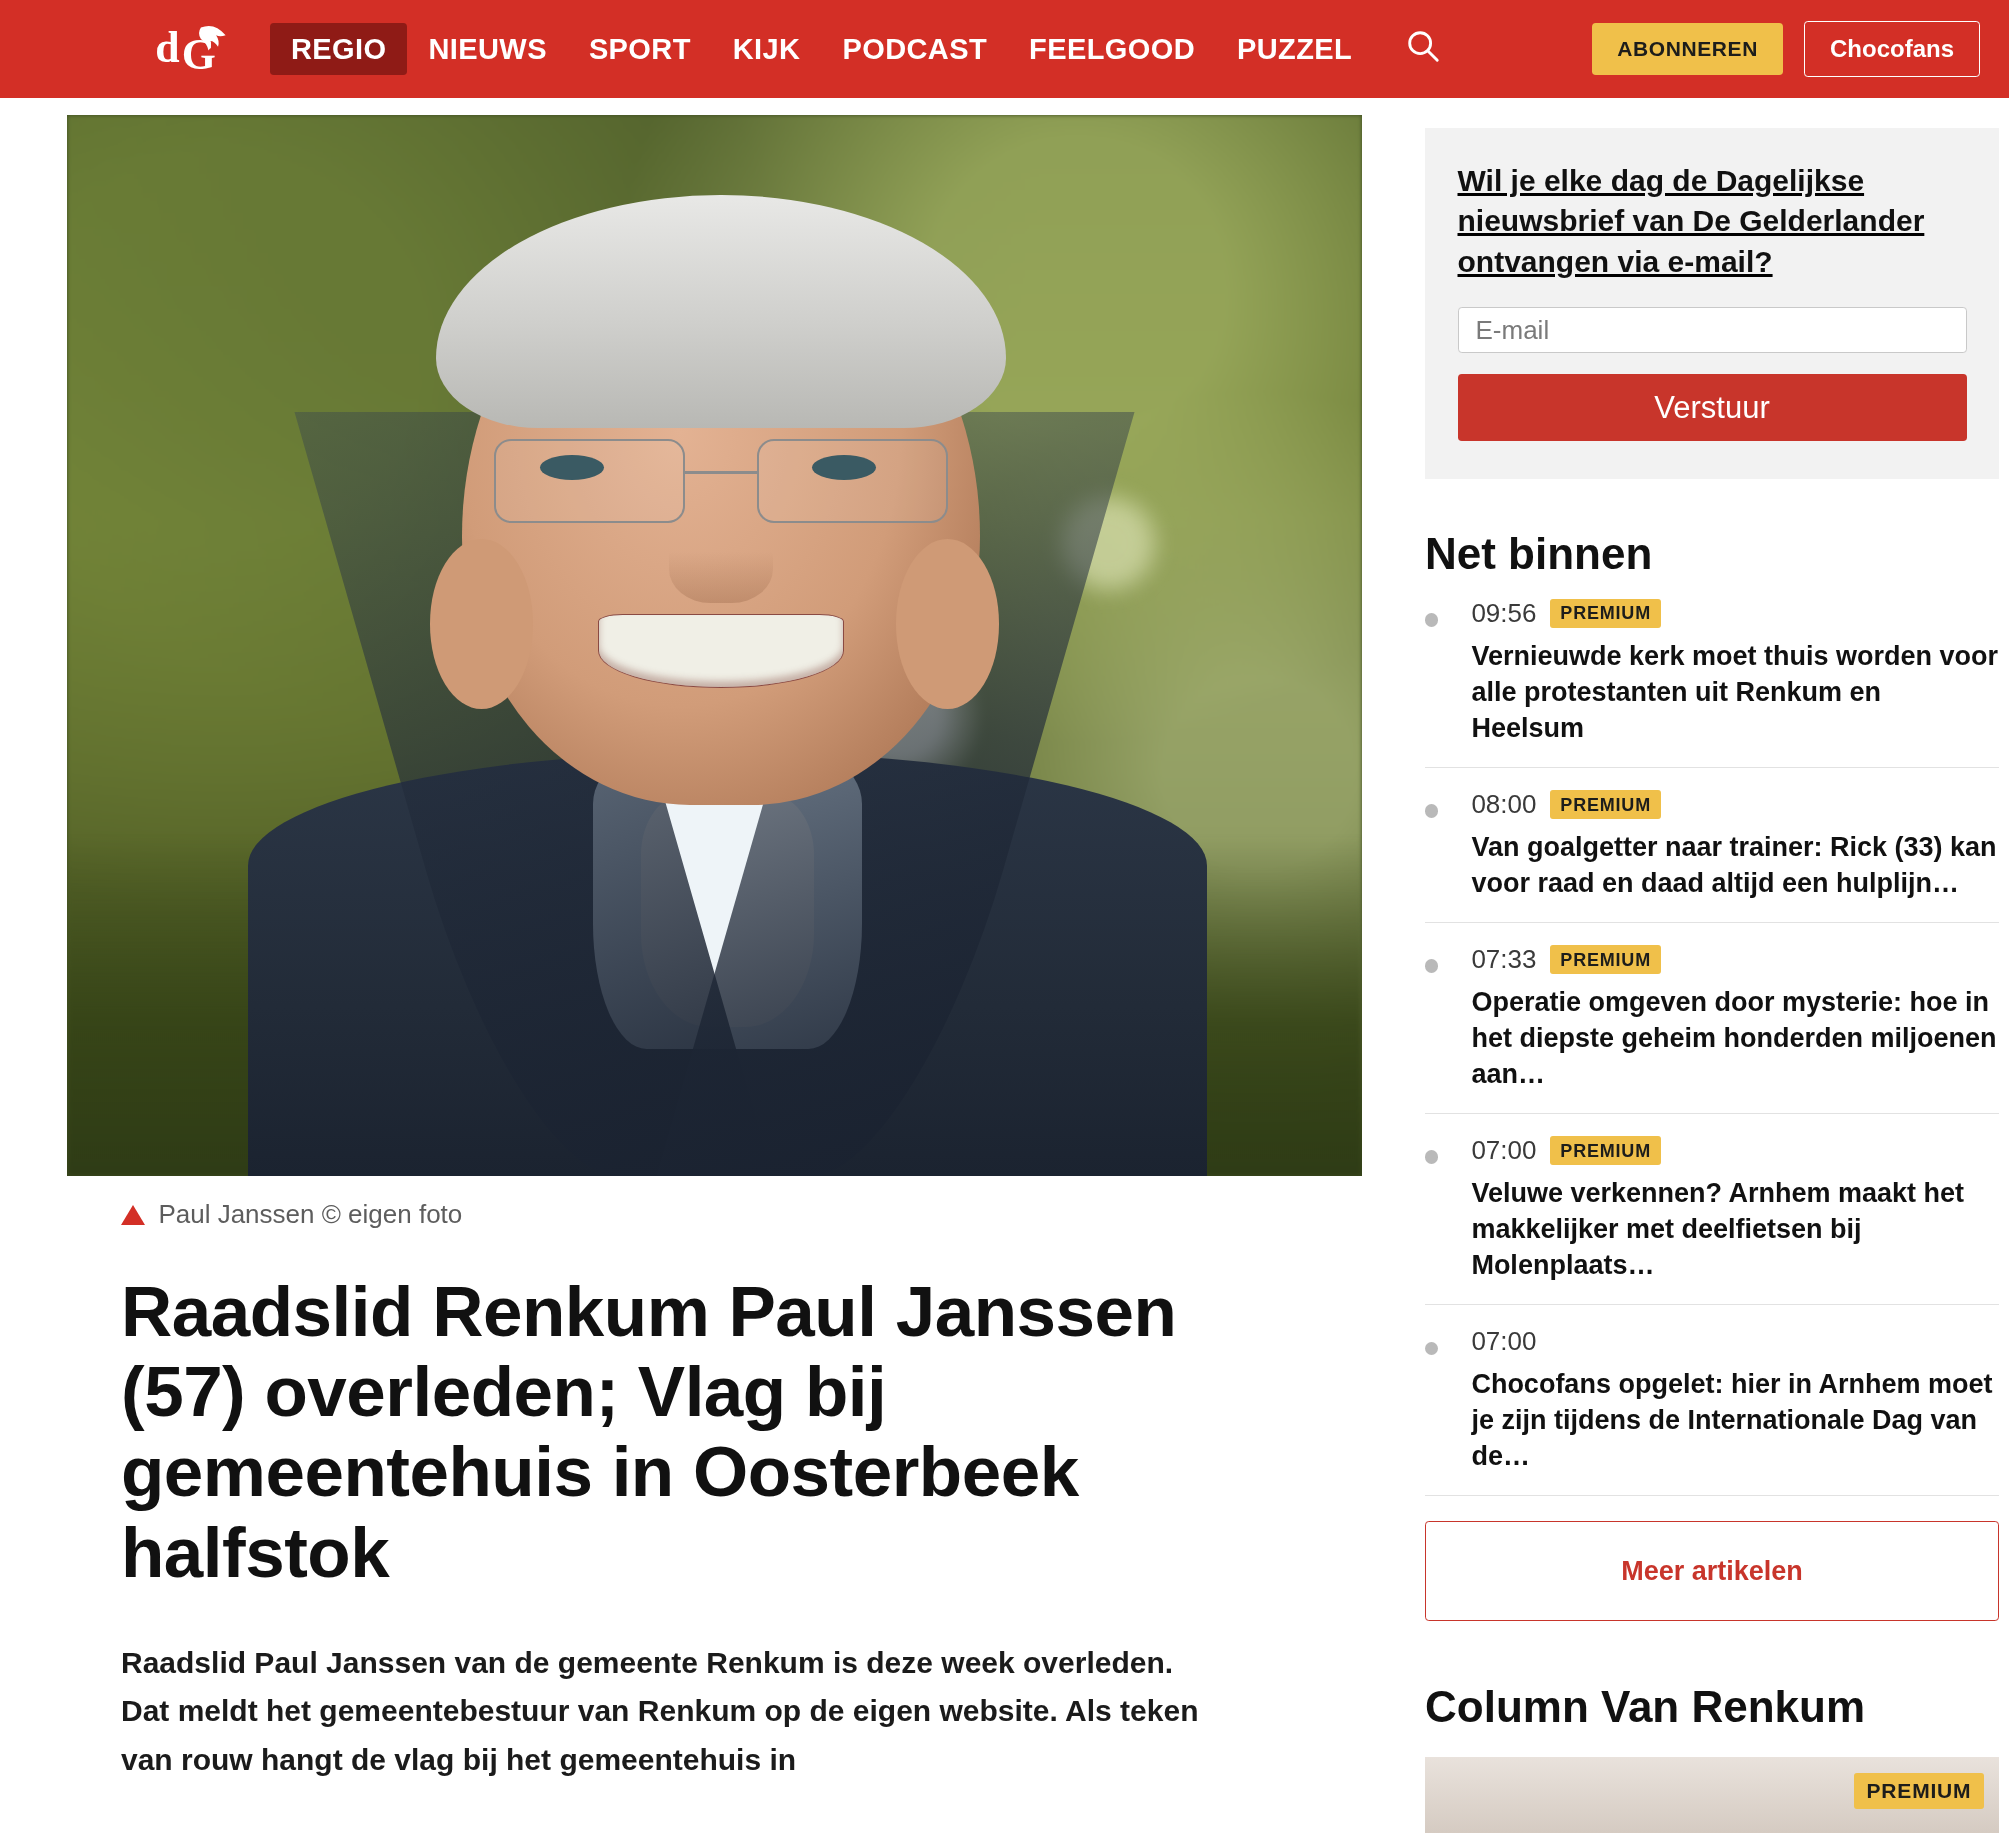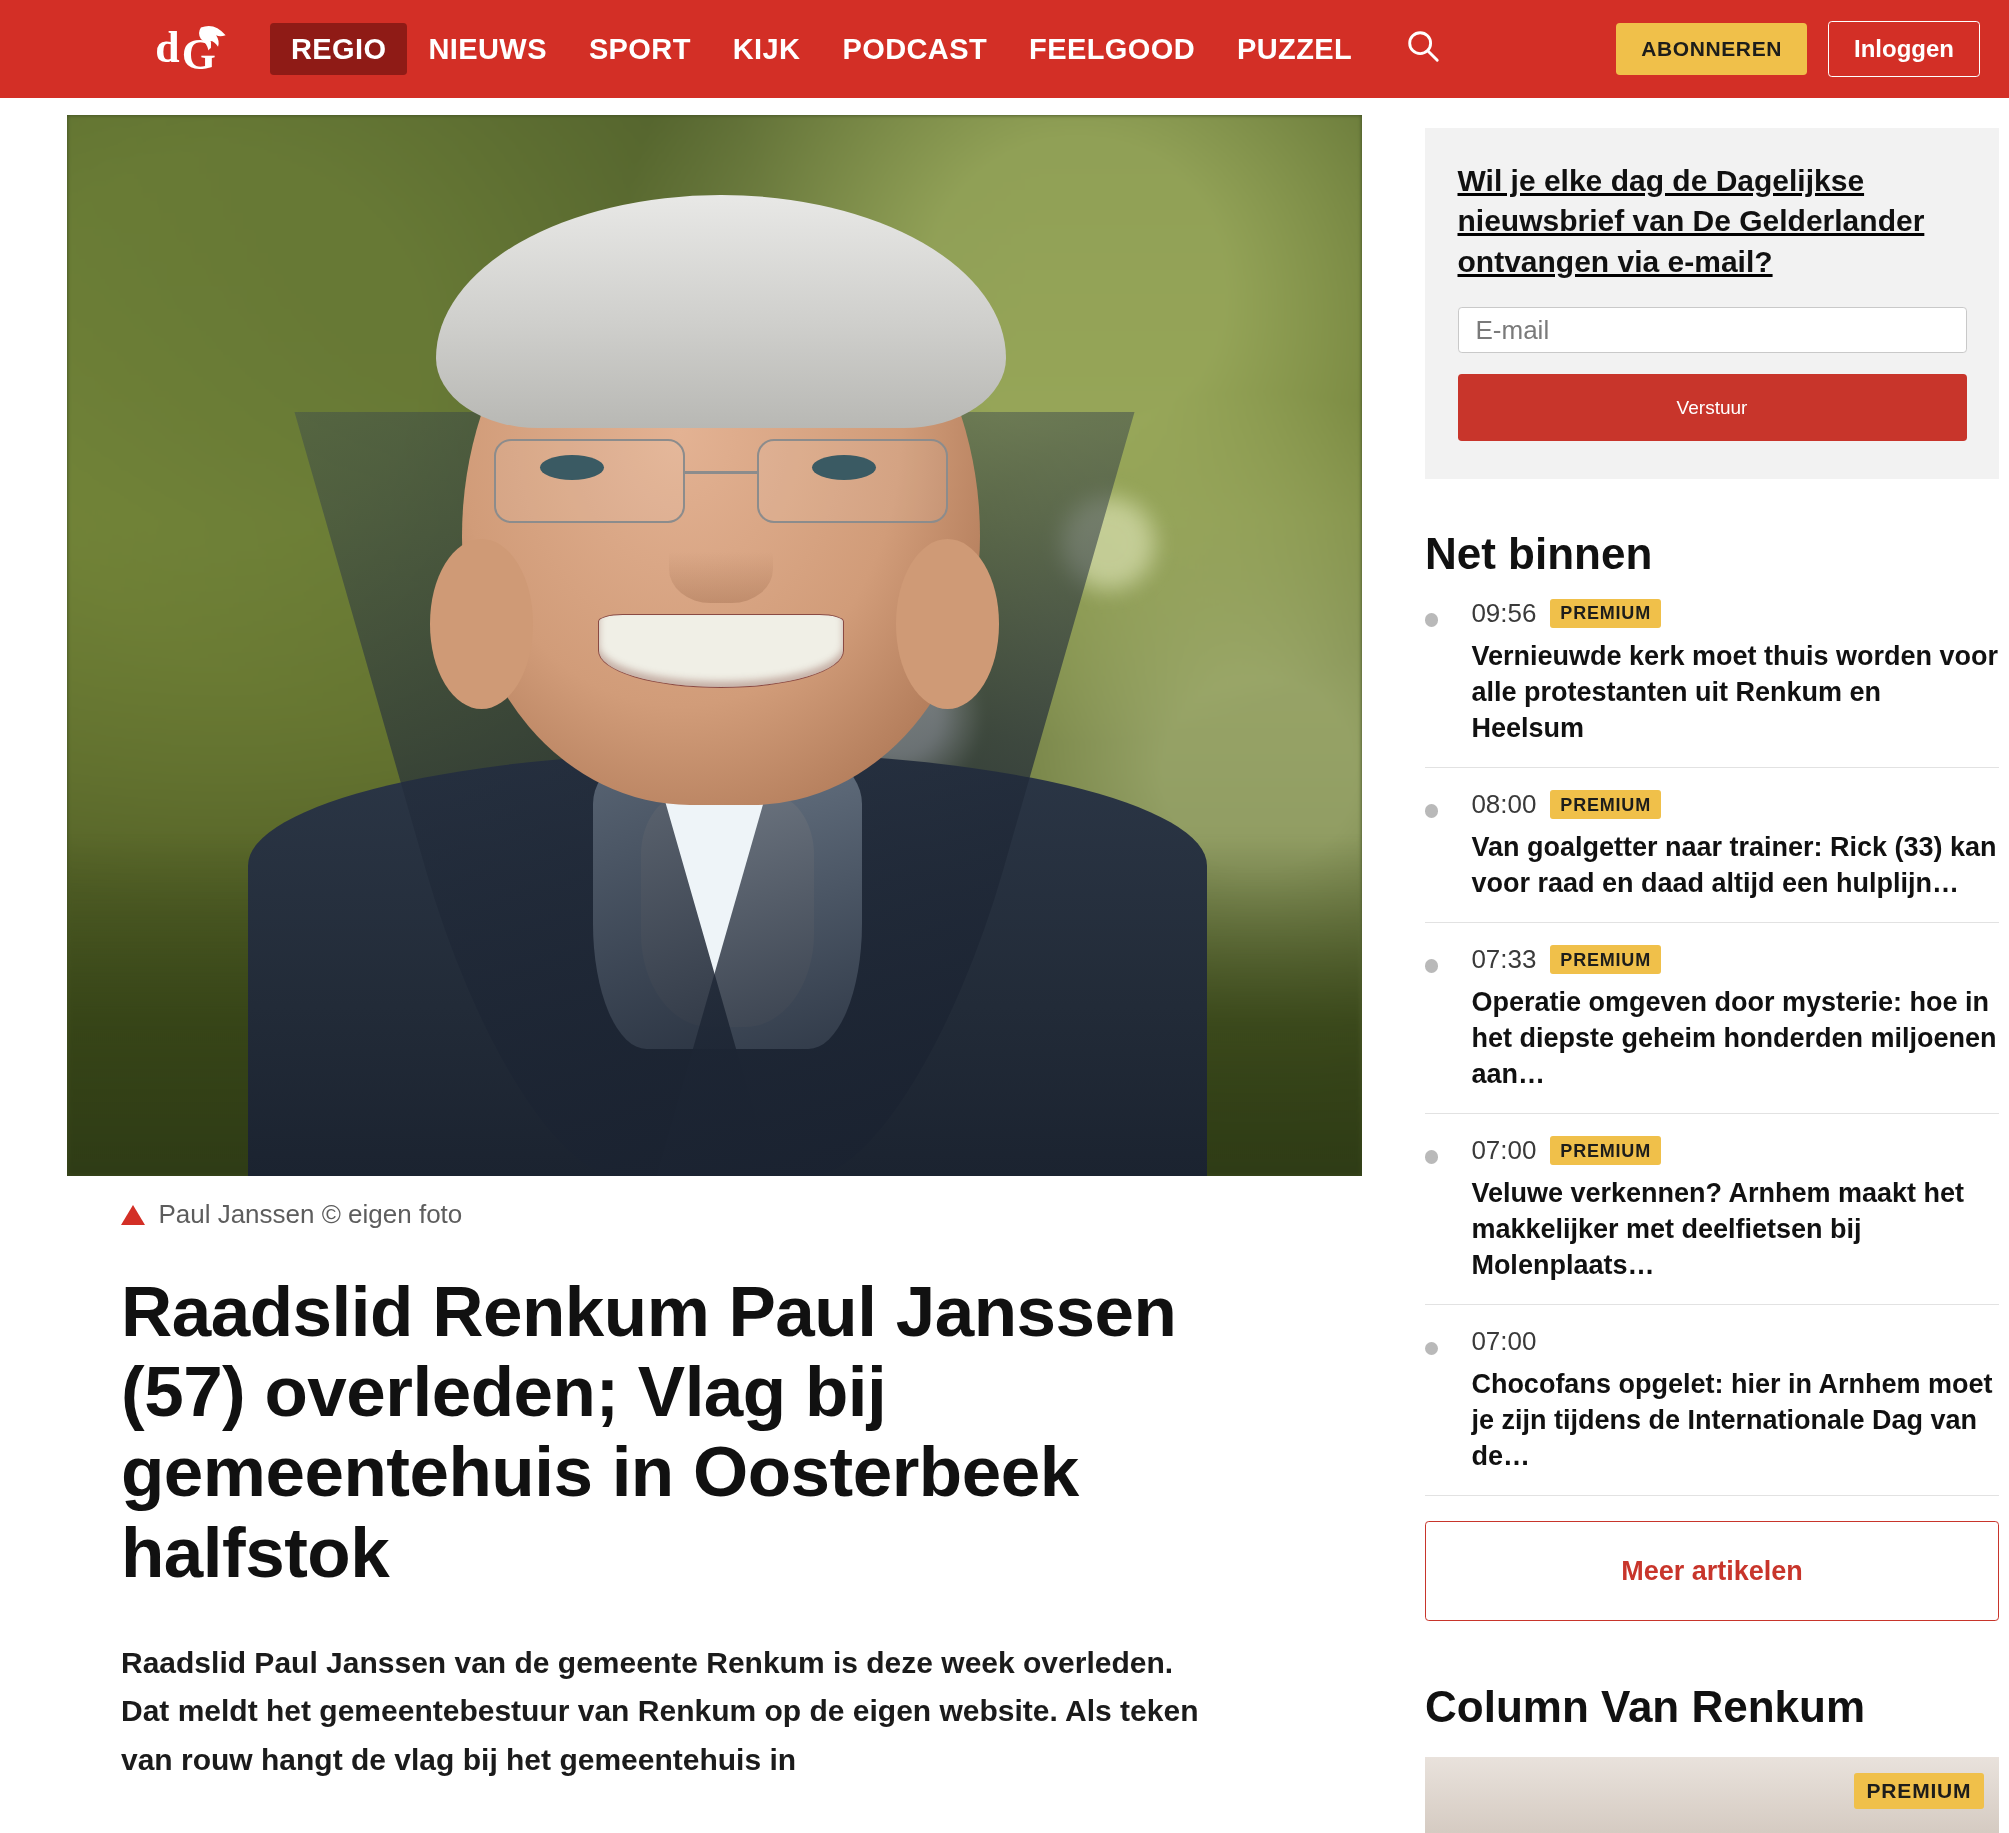--- a/index.html
+++ b/index.html
@@ -346,21 +346,21 @@
   }
   .nl-input::placeholder { color: #7a7a7a; }
   .nl-btn {
     margin-top: 21px;
     width: 100%;
     height: 67px;
     background: #c8352b;
     color: #ffffff;
     border: none;
     border-radius: 3.8px;
-    font-size: 19px;
+    font-size: 31px;
     cursor: pointer;
     font-family: "Liberation Sans", sans-serif;
   }
 
   .side-heading {
     margin: 50px 0 11px 0;
     font-size: 44px;
     font-weight: 700;
     color: #111111;
   }
@@ -479,21 +479,21 @@
     <div class="search-btn">
       <svg width="38" height="38" viewBox="0 0 40 40">
         <circle cx="17" cy="17" r="11" fill="none" stroke="#ffffff" stroke-width="3"></circle>
         <line x1="25" y1="25" x2="35" y2="35" stroke="#ffffff" stroke-width="3" stroke-linecap="round"></line>
       </svg>
     </div>
   </div>
 
   <div class="header-right">
     <button class="btn-abonneren">ABONNEREN</button>
-    <button class="btn-inloggen">Inloggen</button>
+    <button class="btn-inloggen">Chocofans</button>
   </div>
 </div>
 
 <div class="page">
 
   <div class="main-col">
 
     <div class="hero">
       <div class="bg"></div>
       <div class="blurlight1"></div>

